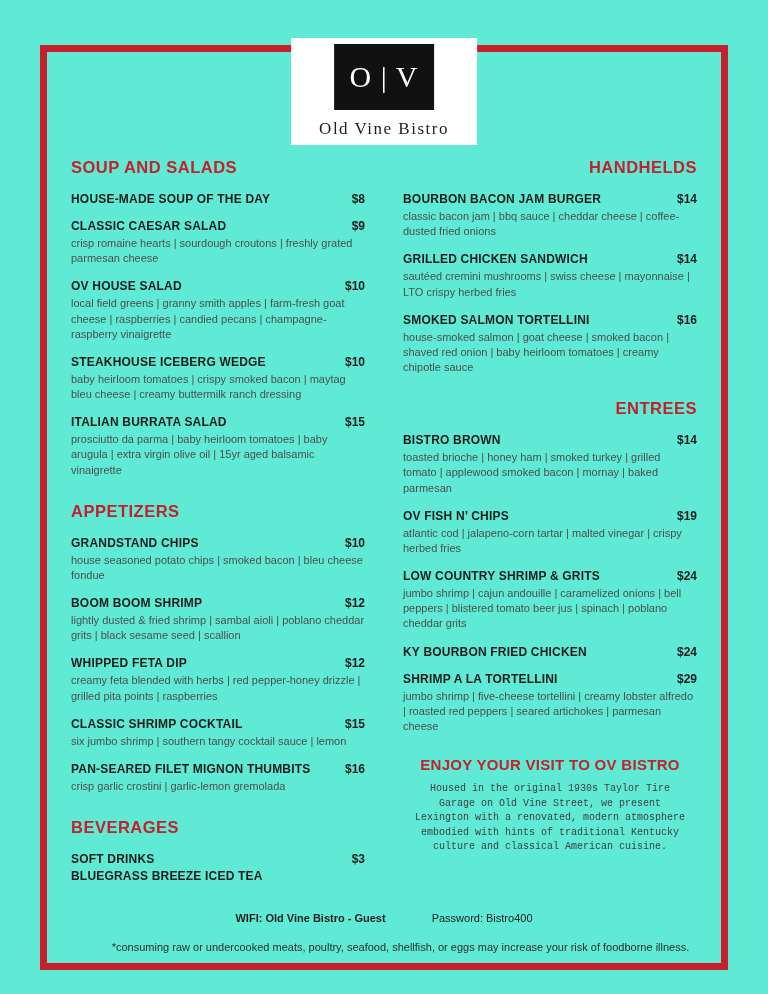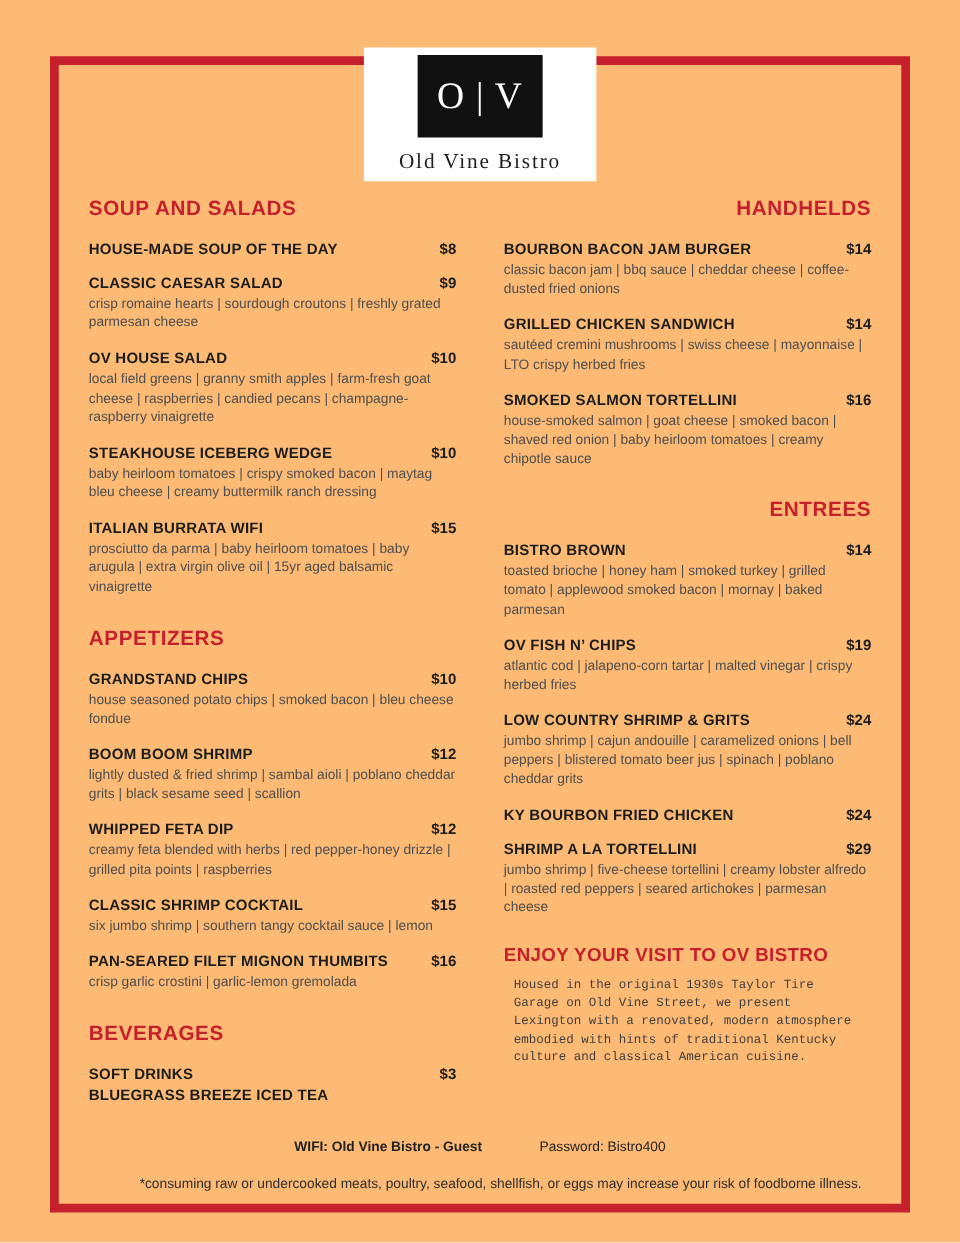--- a/index.html
+++ b/index.html
@@ -3,37 +3,37 @@
 <meta charset="utf-8">
 <style>
   :root{
     --red:#c5202b;
     --ink:#1c1c1c;
     --gray:#4e4e4e;
   }
   *{box-sizing:border-box;margin:0;padding:0;}
   html,body{background:#fff;}
   body{font-family:"Liberation Sans",sans-serif;}
-  .page{position:relative;width:768px;height:994px;background:#fdba74;overflow:hidden;margin:0 auto;}
+  .page{position:relative;width:768px;height:994px;background:#5eead4;overflow:hidden;margin:0 auto;}
   .frame{position:absolute;left:40px;right:40px;top:45px;bottom:24px;border:7px solid var(--red);}
   .header{position:absolute;top:38px;left:50%;transform:translateX(-50%);background:#fff;padding:0 28px 6px;text-align:center;z-index:2;}
   .logo-box{width:100px;height:66px;background:#111;color:#fff;display:flex;align-items:center;justify-content:center;margin:6px auto 0;font-family:"Liberation Serif",serif;font-size:30px;letter-spacing:1px;}
   .logo-name{margin-top:9px;font-family:"Liberation Serif",serif;font-size:17px;letter-spacing:1.5px;color:#1d1d1d;}
   .content{position:absolute;top:158px;left:71px;width:626px;display:flex;gap:38px;z-index:1;}
   .col{flex:1;min-width:0;}
   h2.section-title{color:var(--red);font-size:16.5px;letter-spacing:.5px;margin:0 0 15px;font-weight:bold;}
   h2.mt{margin-top:24px;}
   h2.right{text-align:right;}
   .item{margin-bottom:13px;}
   .item.tight{margin-bottom:3px;}
   .item-row{display:flex;justify-content:space-between;align-items:baseline;gap:8px;}
   .item-name{font-weight:bold;font-size:12px;color:var(--ink);letter-spacing:.2px;}
   .item-price{font-weight:bold;font-size:12px;color:var(--ink);white-space:nowrap;}
   .item-desc{font-size:11px;color:var(--gray);line-height:1.38;margin-top:3px;}
-  .welcome{margin-top:22px;text-align:left;}
+  .welcome{margin-top:22px;text-align:center;}
   .welcome-title{color:var(--red);font-size:15px;font-weight:bold;letter-spacing:.3px;margin-bottom:9px;}
   .welcome-body{font-size:10px;color:#3f3f3f;line-height:1.45;padding:0 8px;font-family:Liberation Mono, monospace;}
   .footer-meta{position:absolute;top:912px;left:0;right:0;display:flex;justify-content:center;align-items:baseline;gap:46px;font-size:11px;color:#222;z-index:1;}
   .wifi{font-weight:bold;}
   .disclaimer{position:absolute;top:941px;left:0;right:0;text-align:center;font-size:11px;color:#2e2e2e;z-index:1;padding-left:33px;}
 </style>
 </head>
 <body>
 
 <div class="page">
@@ -79,21 +79,21 @@
         <div class="item">
           <div class="item-row">
             <span class="item-name">STEAKHOUSE ICEBERG WEDGE</span>
             <span class="item-price">$10</span>
           </div>
           <p class="item-desc">baby heirloom tomatoes | crispy smoked bacon | maytag bleu cheese | creamy buttermilk ranch dressing</p>
         </div>
 
         <div class="item">
           <div class="item-row">
-            <span class="item-name">ITALIAN BURRATA WIFI</span>
+            <span class="item-name">ITALIAN BURRATA SALAD</span>
             <span class="item-price">$15</span>
           </div>
           <p class="item-desc">prosciutto da parma | baby heirloom tomatoes | baby arugula | extra virgin olive oil | 15yr aged balsamic vinaigrette</p>
         </div>
       </section>
 
       <section>
         <h2 class="section-title mt">APPETIZERS</h2>
 
         <div class="item">

